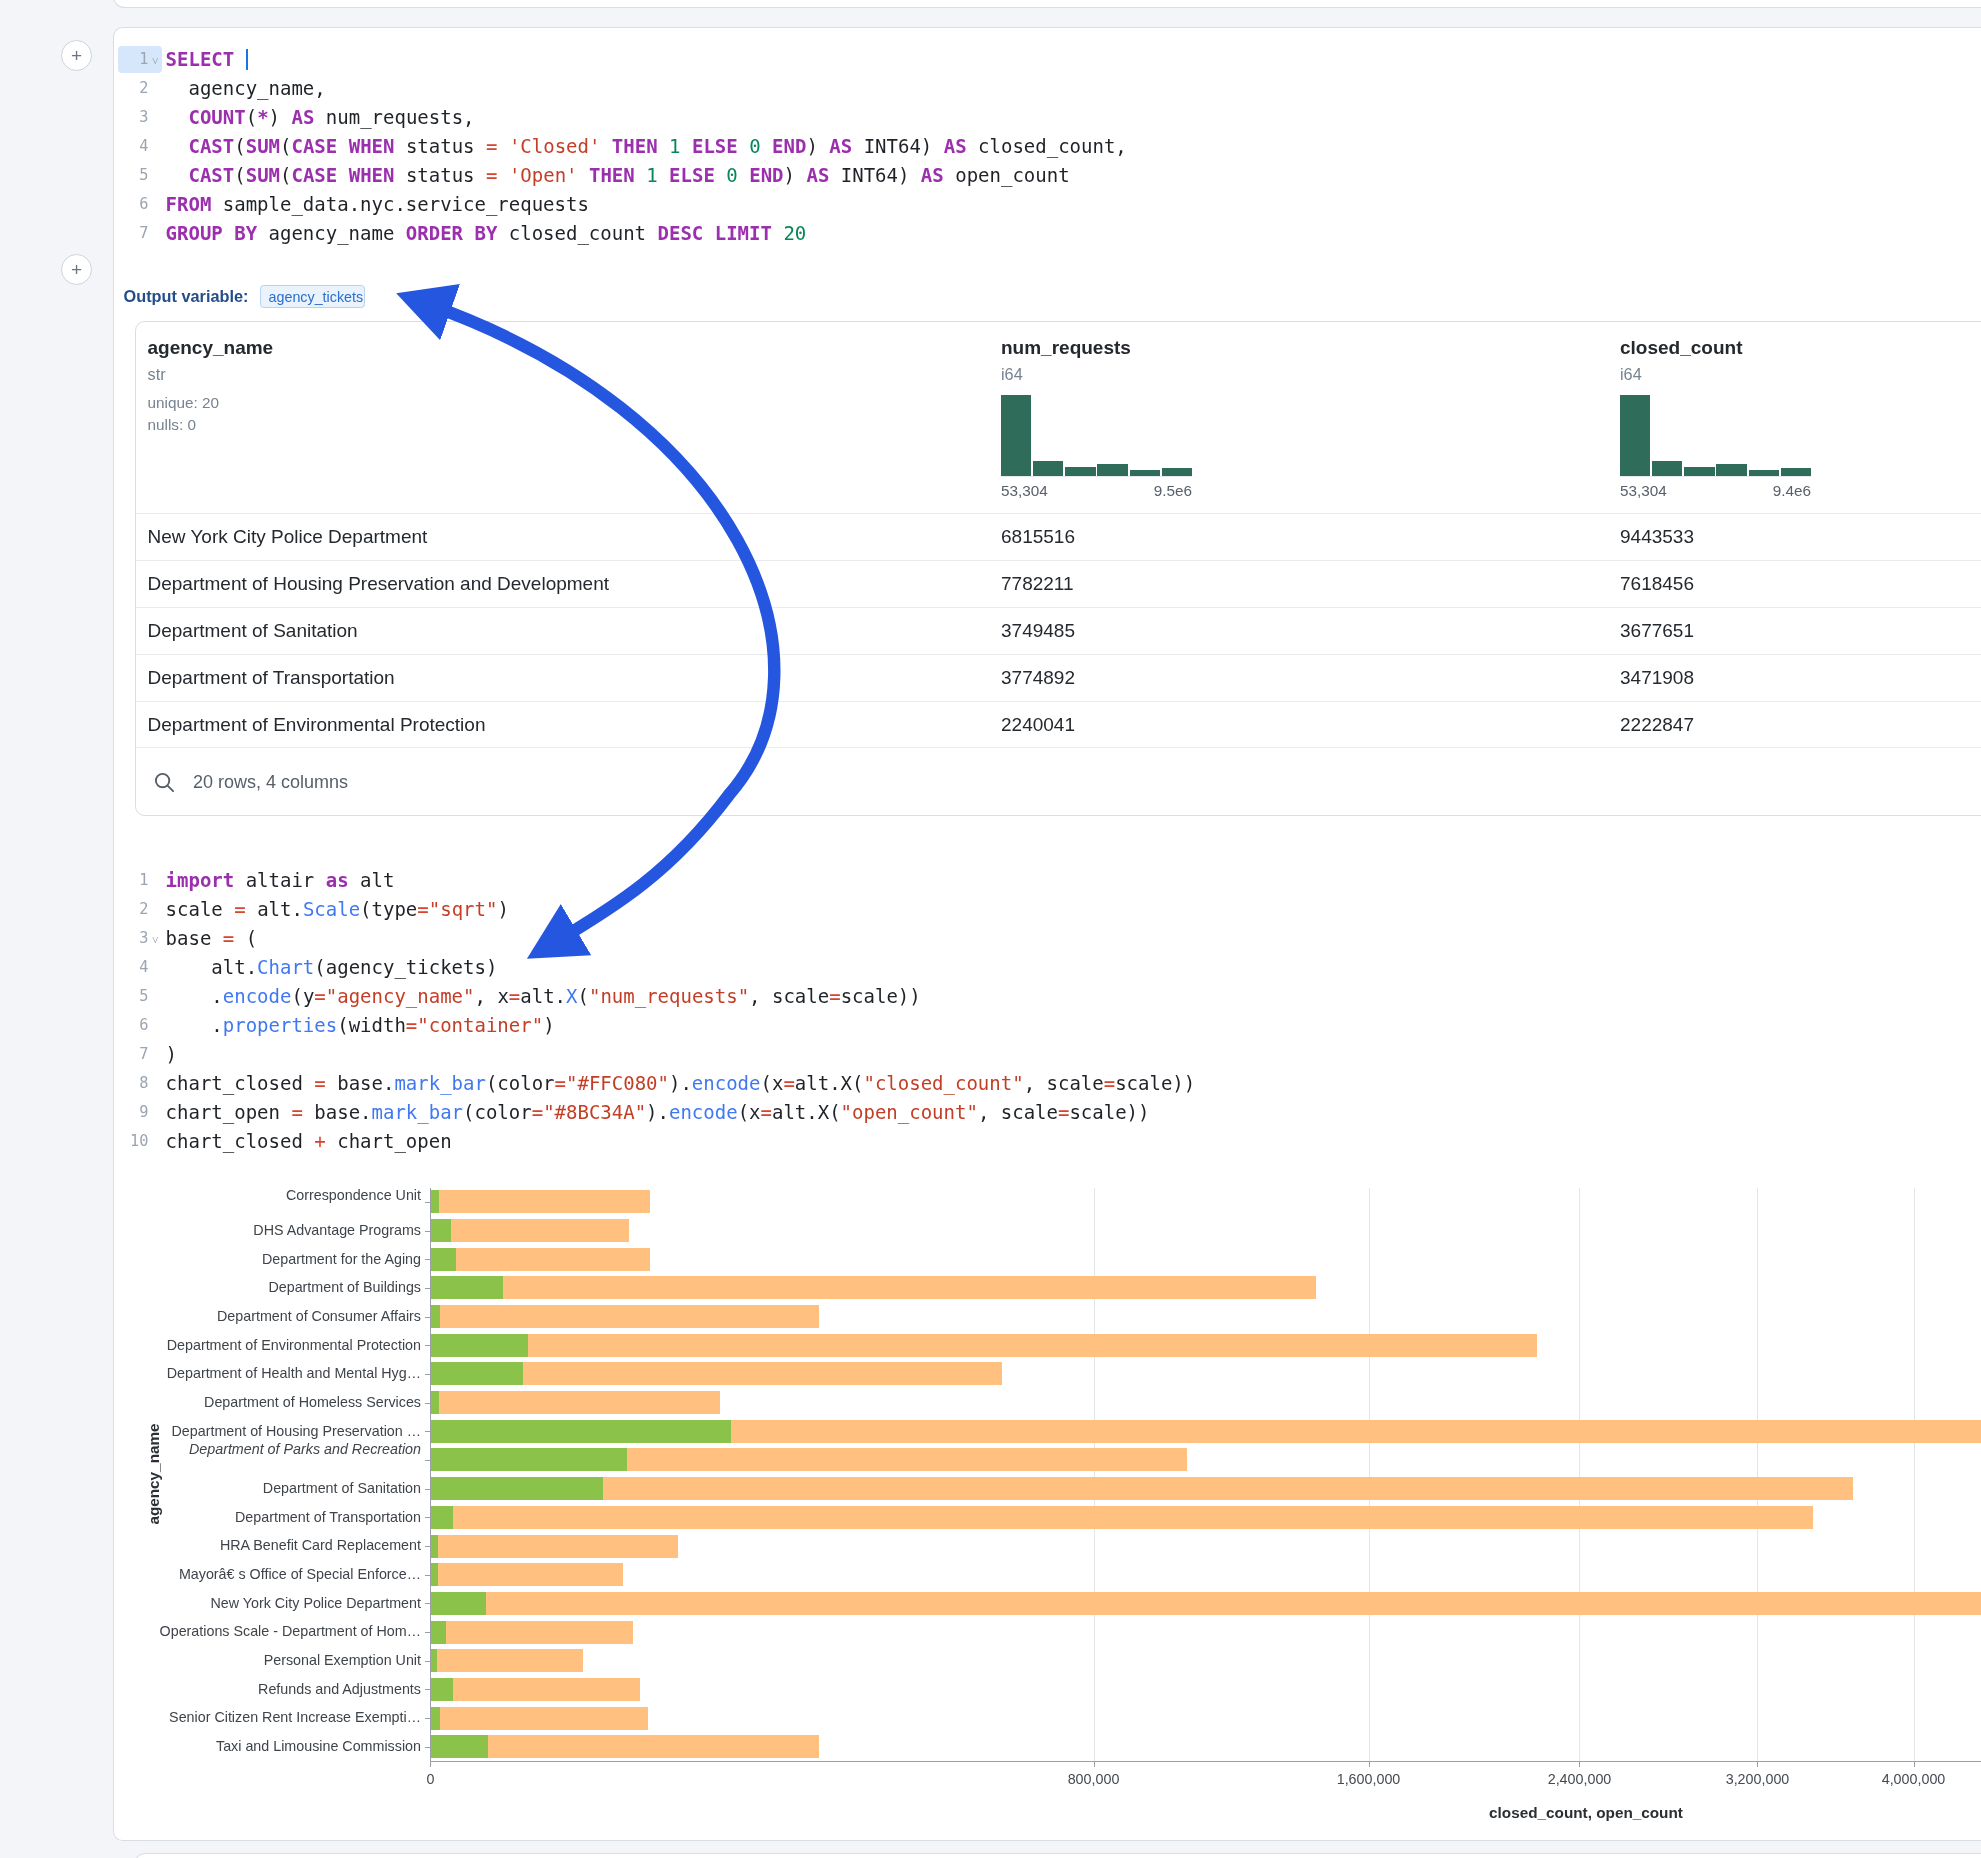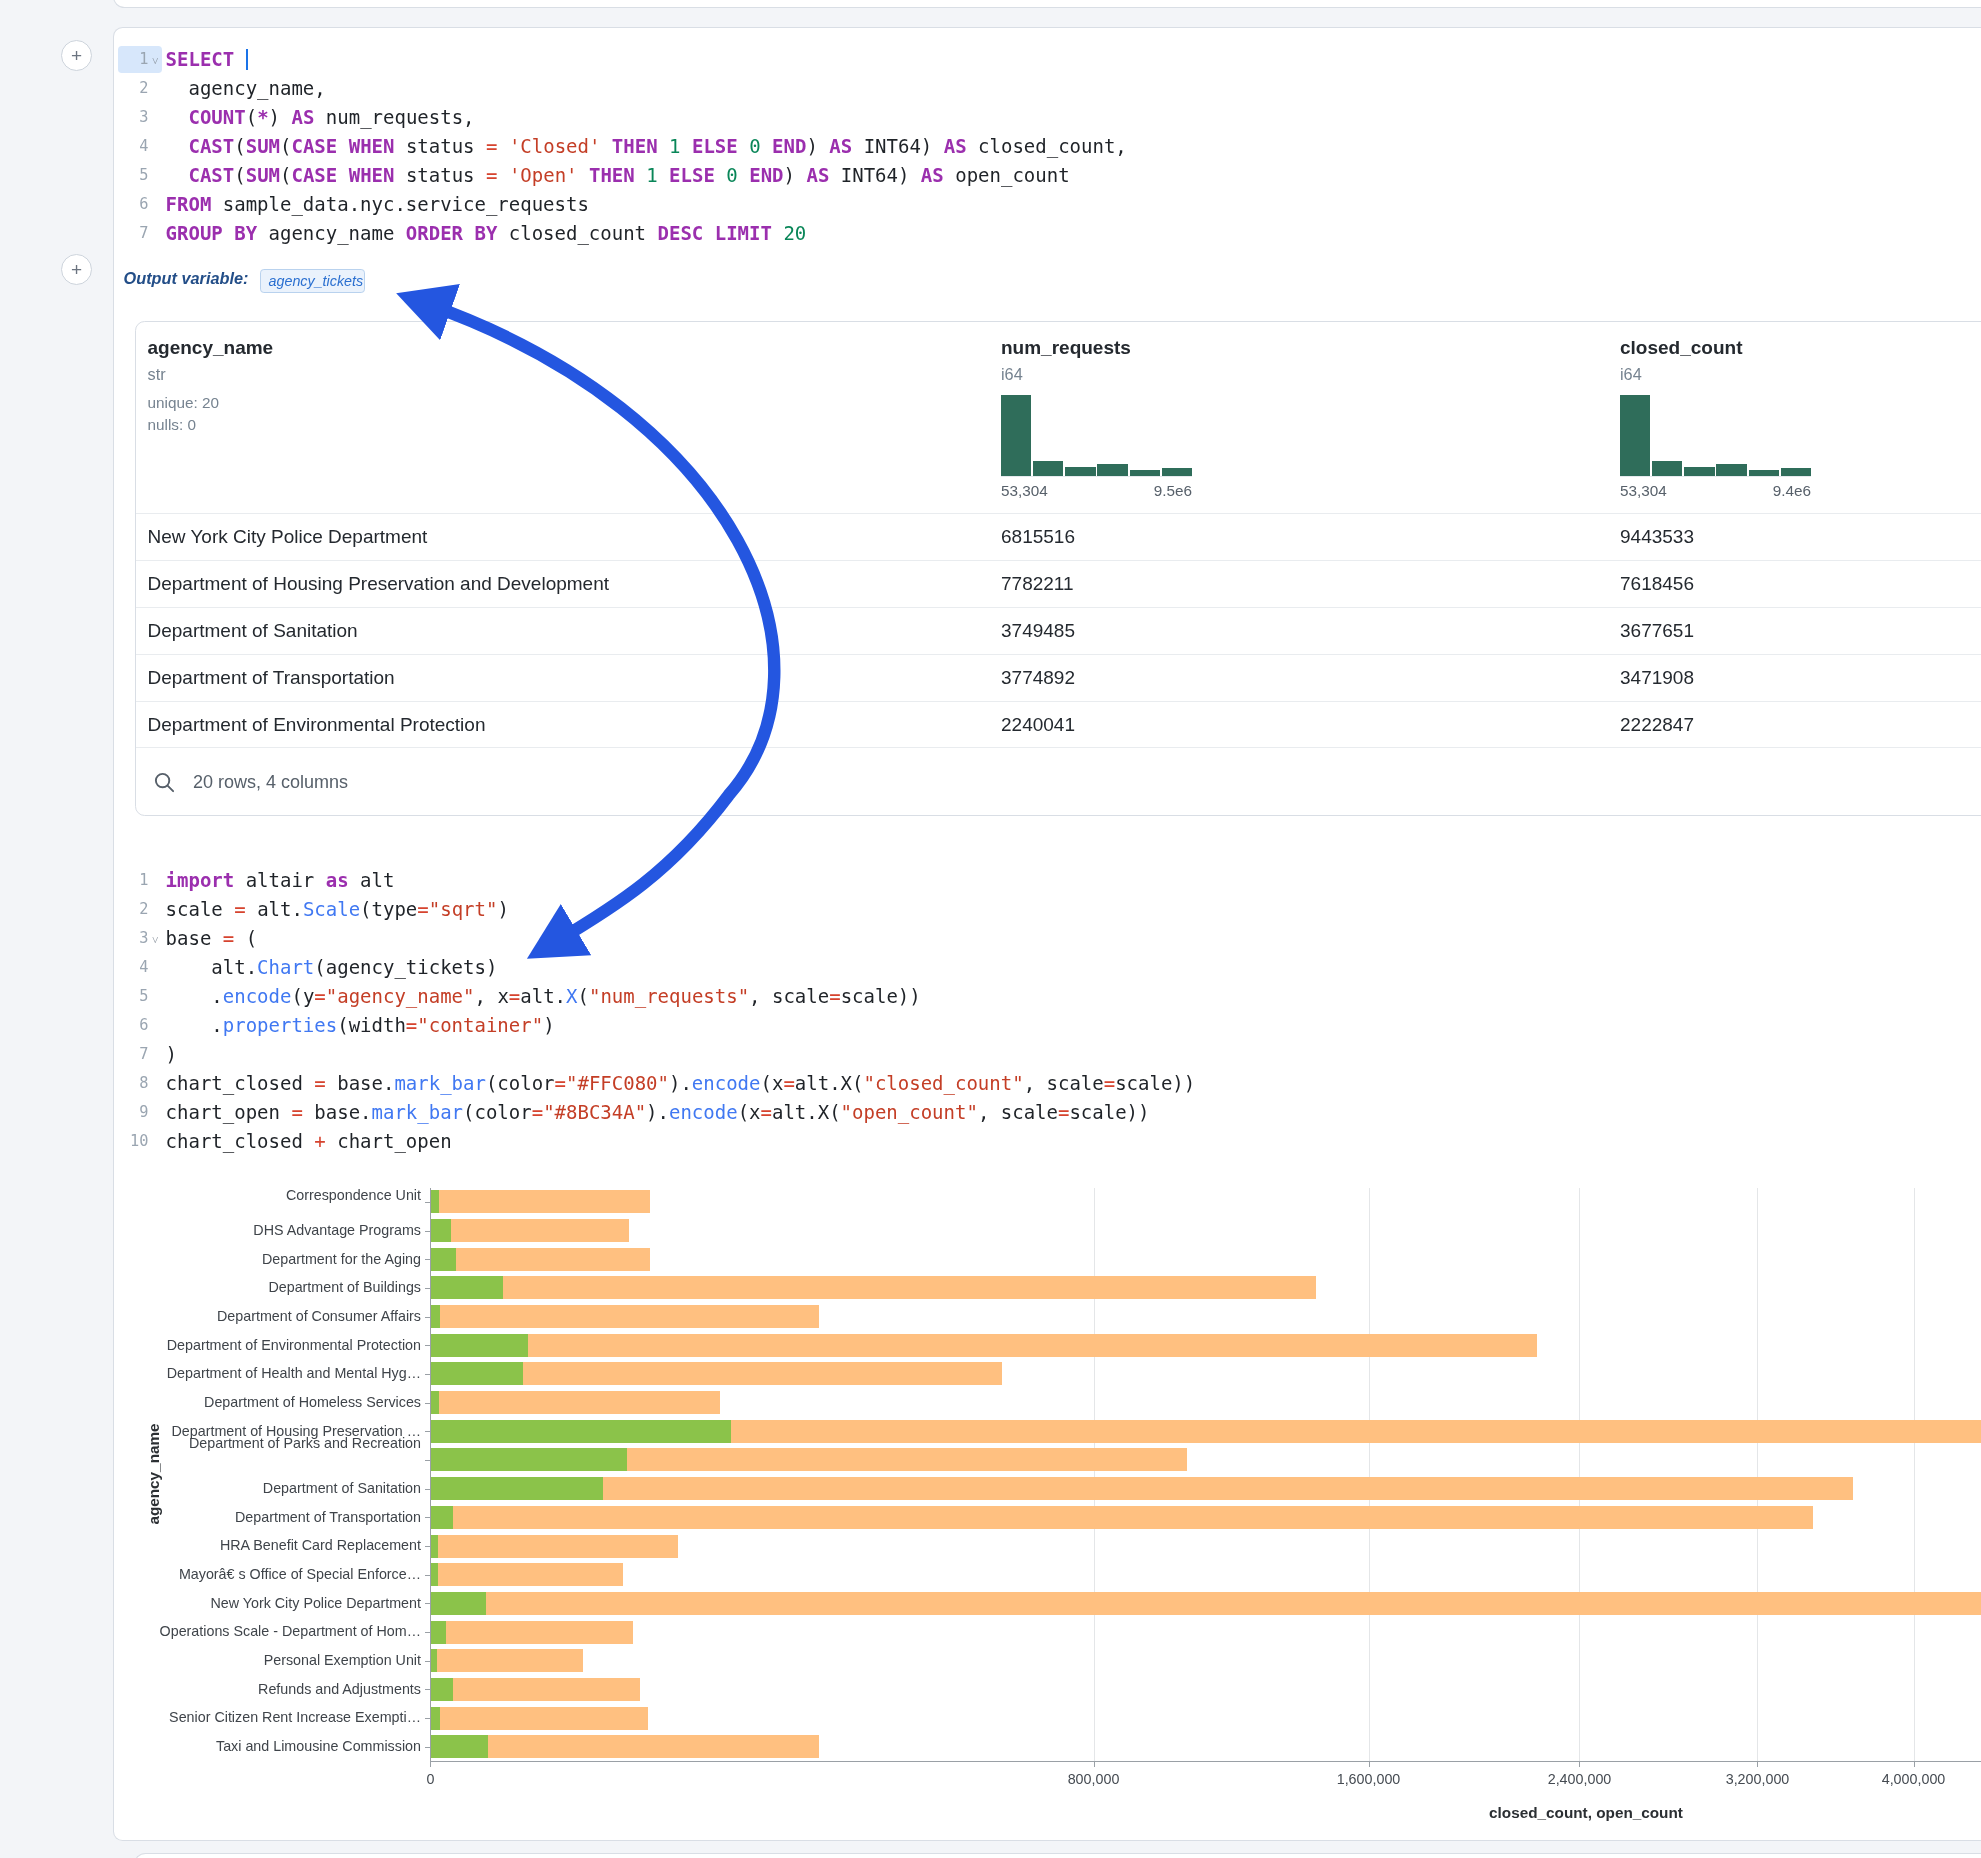--- a/index.html
+++ b/index.html
@@ -30,21 +30,21 @@
   .codetext { white-space:pre; padding-left:3.8px; }
   .tk-kw { color:#9b2fae; font-weight:bold; }
   .tk-pl { color:#1f2328; }
   .tk-str { color:#c43e26; }
   .tk-num { color:#098658; }
   .tk-op  { color:#d6432e; }
   .tk-fn  { color:#4078f2; }
   .cursor { display:inline-block; width:1.9px; height:21px; background:#1a73e8; vertical-align:text-bottom; }
 
   
-  .outvar-row { position:absolute; left:9.6px; top:241px; height:27px; display:flex; align-items:flex-start;font-style:italic; }
+  .outvar-row { position:absolute; left:9.6px; top:255px; height:27px; display:flex; align-items:center; }
   .outvar-label { font-size:16.3px; font-weight:bold; color:#234e88; }
   .outvar-chip { margin-left:11.5px; background:#eaf2fc; border:1px solid #b9d2ee; border-radius:3.8px;
     color:#2a6fd0; font-size:14.3px; padding:2.9px 7.6px; max-width:105px; overflow:hidden; white-space:nowrap; }
 
   
   .table-card { position:absolute; left:21px; top:293px; width:1851px; height:495px; background:#fff;
     border:1.4px solid #d9dee5; border-radius:9.6px 0 0 9.6px; overflow:hidden; }
   .thead { position:relative; height:191px; }
   .th-col { position:absolute; top:15.3px; }
   .th-name { font-weight:bold; font-size:19px; color:#24292f; }
@@ -351,21 +351,21 @@
         <div class="bar" style="left: 317px; top: 185px; width: 571px; background: rgb(255, 192, 128);"></div>
         <div class="bar" style="left: 317px; top: 185px; width: 92px; background: rgb(139, 195, 74);"></div>
         <div class="cat-label" style="width: 307px; top: 217px;">Department of Homeless Services</div>
         <div class="ytickmark" style="left: 311px; top: 226px;"></div>
         <div class="bar" style="left: 317px; top: 214px; width: 289px; background: rgb(255, 192, 128);"></div>
         <div class="bar" style="left: 317px; top: 214px; width: 8.1px; background: rgb(139, 195, 74);"></div>
         <div class="cat-label" style="width: 307px; top: 246px;">Department of Housing Preservation …</div>
         <div class="ytickmark" style="left: 311px; top: 254px;"></div>
         <div class="bar" style="left: 317px; top: 243px; width: 2047px; background: rgb(255, 192, 128);"></div>
         <div class="bar" style="left: 317px; top: 243px; width: 300px; background: rgb(139, 195, 74);"></div>
-        <div class="cat-label" style="width: 307px; top: 258px;">Department of Parks and Recreation</div>
+        <div class="cat-label" style="width: 307px; top: 264px; font-style: italic;">Department of Parks and Recreation</div>
         <div class="ytickmark" style="left: 311px; top: 283px;"></div>
         <div class="bar" style="left: 317px; top: 271px; width: 756px; background: rgb(255, 192, 128);"></div>
         <div class="bar" style="left: 317px; top: 271px; width: 196px; background: rgb(139, 195, 74);"></div>
         <div class="cat-label" style="width: 307px; top: 303px;">Department of Sanitation</div>
         <div class="ytickmark" style="left: 311px; top: 312px;"></div>
         <div class="bar" style="left: 317px; top: 300px; width: 1422px; background: rgb(255, 192, 128);"></div>
         <div class="bar" style="left: 317px; top: 300px; width: 172px; background: rgb(139, 195, 74);"></div>
         <div class="cat-label" style="width: 307px; top: 332px;">Department of Transportation</div>
         <div class="ytickmark" style="left: 311px; top: 340px;"></div>
         <div class="bar" style="left: 317px; top: 329px; width: 1382px; background: rgb(255, 192, 128);"></div>

